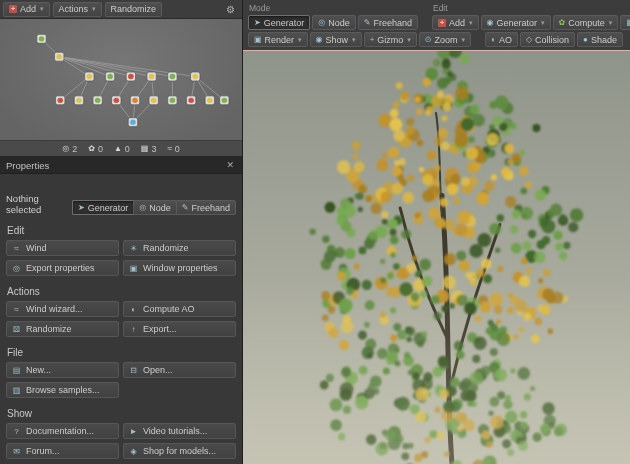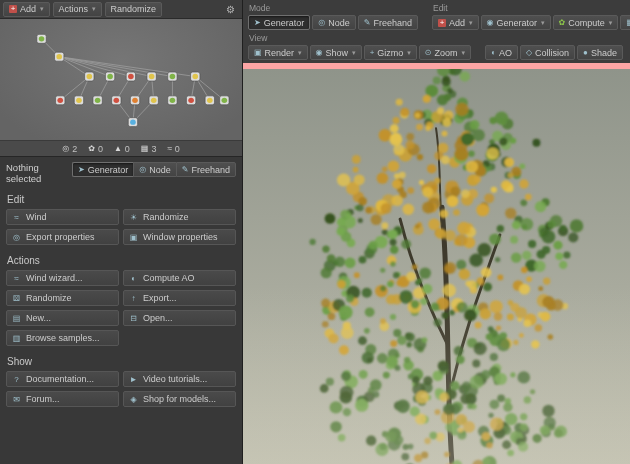--- a/index.html
+++ b/index.html
@@ -23,37 +23,37 @@
   .graph svg { position:absolute; inset:0; width:100%; height:100%; }
 
   .gstatus { height:16px; flex:none; background:#4a4a4a; display:flex; align-items:center; justify-content:center; gap:11px; color:#c0c0c0; border-bottom:1px solid #262626; }
   .gstat { display:flex; gap:3px; align-items:center; font-size:9px; }
   .gstat .ic { font-size:8px; color:#d8d8d8; }
 
   .props { flex:1; display:flex; flex-direction:column; background:#383838; overflow:hidden; }
   .phdr { height:17px; flex:none; background:#282828; display:flex; align-items:center; padding:0 6px; color:#c3c3c3; font-size:9.5px; border-bottom:1px solid #202020; }
   .phdr .x { margin-left:auto; color:#aaaaaa; font-size:9px; background:none; border:none; padding:0 2px; font-family:inherit; }
 
-  .selrow { display:flex; align-items:flex-start; padding:5px 6px 4px 6px; flex:none; }
+  .selrow { display:flex; align-items:flex-end; padding:19px 6px 4px 6px; flex:none; }
   .selmsg { color:#d0d0d0; font-size:9.5px; }
   .seltabs { margin-left:auto; display:flex; gap:0; }
   .seltabs .tbtn { border-radius:0; border-right-width:0; }
   .seltabs .tbtn:first-child { border-radius:2px 0 0 2px; }
   .seltabs .tbtn:last-child { border-radius:0 2px 2px 0; border-right-width:1px; }
 
   .section { padding:0 6px; flex:none; }
   .sectitle { color:#c9c9c9; font-size:10px; margin:6px 0 4px 1px; }
   .prow { display:flex; gap:4px; margin-bottom:4px; }
   .pbtn { flex:1; display:flex; align-items:center; gap:5px; background:linear-gradient(#4a4a4a,#414141); border:1px solid #565656; border-radius:2px; height:16px; padding:0 5px; color:#cccccc; font-size:9px; text-align:left; cursor:default; white-space:nowrap; overflow:hidden; font-family:inherit; }
   .pbtn .ic { color:#9fc0cc; font-size:8px; width:9px; text-align:center; flex:none; }
   .pbtn.half { flex:0 0 calc(50% - 2px); }
 
   
   .right { flex:1; display:flex; flex-direction:column; min-width:0; }
-  .vtoolbar { flex:none; background:#3c3c3c; padding:2px 5px 3px 5px; border-bottom:6px solid #fca5a5; }
+  .vtoolbar { flex:none; background:#3c3c3c; padding:2px 5px 3px 5px; border-bottom:1px solid #fca5a5; }
   .trow { display:flex; gap:14px; align-items:flex-end; margin-bottom:2px; }
   .trow:last-child { margin-bottom:0; }
   .tgroup { display:flex; flex-direction:column; }
   .tlabel { color:#9a9a9a; font-size:8.5px; margin:1px 0 2px 1px; min-height:10px; }
   .tbtns { display:flex; gap:2px; }
 
   .viewport { flex:1; position:relative; overflow:hidden; background:linear-gradient(#8f948a, #a8aa9d 55%, #c4c3b3); }
   .viewport svg { position:absolute; inset:0; width:100%; height:100%; }
 </style>
 </head>
@@ -200,20 +200,26 @@
           <span class="ic">▦</span>
           <span>3</span>
         </span>
         <span class="gstat">
           <span class="ic">≈</span>
           <span>0</span>
         </span>
       </div>
 
     <div class="props">
+      <div class="phdr">
+        <span>Properties</span>
+        <button class="x">
+          <span>✕</span>
+        </button>
+      </div>
 
       <div class="selrow">
         <span class="selmsg">Nothing selected</span>
         <div class="seltabs">
           <button class="tbtn active">
             <span class="ic">➤</span>
             <span>Generator</span>
           </button>
           <button class="tbtn">
             <span class="ic">◎</span>
@@ -268,20 +274,21 @@
             <span>Randomize</span>
           </button>
           <button class="pbtn">
             <span class="ic">↑</span>
             <span>Export...</span>
           </button>
         </div>
       </div>
 
       <div class="section">
+        <div class="sectitle">File</div>
         <div class="prow">
           <button class="pbtn">
             <span class="ic">▤</span>
             <span>New...</span>
           </button>
           <button class="pbtn">
             <span class="ic orange">⊟</span>
             <span>Open...</span>
           </button>
         </div>
@@ -365,21 +372,20 @@
               <span>LOD</span>
 
             </button>
           </div>
         </div>
 
       </div>
 
       <div class="trow">
         <div class="tgroup">
-          <div class="tlabel">View</div>
           <div class="tbtns">
             <button class="tbtn">
               <span class="ic">▣</span>
               <span>Render</span>
               <span class="dd">▾</span>
             </button>
             <button class="tbtn">
               <span class="ic">◉</span>
               <span>Show</span>
               <span class="dd">▾</span>

